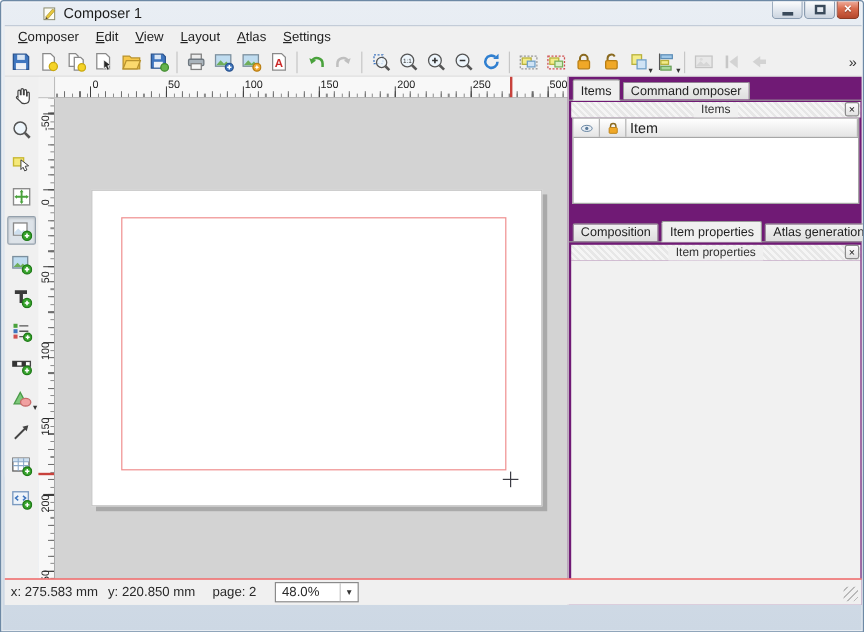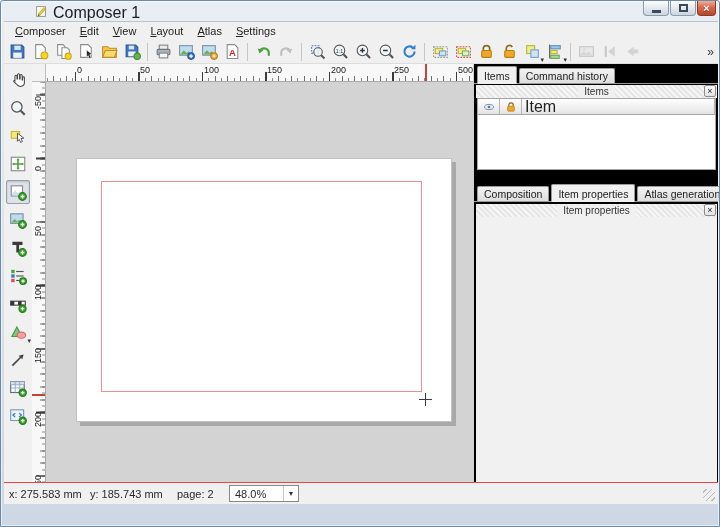--- a/index.html
+++ b/index.html
@@ -2,21 +2,21 @@
 <html><head>
 <meta charset="utf-8">
 <style>
   *{box-sizing:border-box;margin:0;padding:0}
   body{background:#fff;font-family:"Liberation Sans",sans-serif;-webkit-font-smoothing:antialiased}
   .window{position:relative;width:720px;height:527px;border:1px solid #6d89a5;border-radius:3px 3px 0 0;
     background:linear-gradient(#e9eef4,#cdd8e4);box-shadow:inset 0 0 0 1px rgba(255,255,255,.55);overflow:hidden}
   
   .titlebar{position:absolute;left:0;top:0;width:100%;height:20px}
   .app-icon{position:absolute;left:34px;top:4px;width:13px;height:13px}
-  .title-text{position:absolute;left:52px;top:3px;font-size:16px;color:#1c1c1c}
+  .title-text{position:absolute;left:52px;top:3px;font-size:12px;color:#1c1c1c}
   .winbtns{position:absolute;right:3px;top:0;display:flex}
   .wbtn{height:15px;border:1px solid #8a9cb0;border-top:none;background:linear-gradient(#fdfdfd,#e6ebf1 45%,#ccd5e0);
     display:flex;align-items:center;justify-content:center;border-radius:0 0 4px 4px;margin-left:1px}
   .wbtn.min{width:26px}.wbtn.max{width:26px}
   .wbtn.close{width:19px;background:linear-gradient(#eFae9d,#d96a4c 45%,#b4472c);border-color:#8c3a24;color:#fff;
     font-size:11px;font-weight:bold;text-shadow:0 1px 1px rgba(0,0,0,.4)}
   .glyph-min{width:9px;height:3px;background:#3a4a5a;margin-top:6px}
   .glyph-max{width:9px;height:8px;border:2px solid #3a4a5a}
   
   .client{position:absolute;left:3px;top:20px;width:714px;height:376px;background:#f0f0f0;border-top:1px solid #b9c4d1}
@@ -60,33 +60,33 @@
   .vmark{position:absolute;left:0;height:2px;width:100%;background:#c8423c}
   .canvas{position:absolute;left:42px;top:60px;width:428px;height:407px;background:#d3d3d3;overflow:hidden}
   .page{position:absolute;left:30px;top:76px;width:376px;height:264px;background:#ffffff;border:1px solid #c2c2c2;
     box-shadow:4px 4px 0 0 #a9a9a9}
   .rubber{position:absolute;left:55px;top:99px;width:321px;height:211px;border:1px solid #ef8e8e}
   .cursor-h{position:absolute;left:373px;top:317px;width:13px;height:1px;background:#3c3c44}
   .cursor-v{position:absolute;left:379px;top:311px;width:1px;height:13px;background:#3c3c44}
   .hscroll{position:absolute;left:28px;top:467px;width:442px;height:15px;background:#ececec;border-top:1px solid #dcdcdc;padding:2px}
   .hthumb{width:100%;height:100%;background:linear-gradient(#f2f2f2,#dcdee0);border:1px solid #b2b4b6;border-radius:3px}
   
-  .rightpanel{position:absolute;left:469px;top:42px;width:245px;height:440px;background:#000000;border-left:1px solid #d0d0d0}
+  .rightpanel{position:absolute;left:469px;top:42px;width:245px;height:440px;background:#701a75;border-left:1px solid #d0d0d0}
   .tabs{position:absolute;display:flex;align-items:flex-end;height:18px;width:100%;border-bottom:1px solid #9a9a9a;padding-left:3px}
   .tab{height:15px;padding:1px 6px 0 6px;font-size:10.5px;color:#222;border:1px solid #9a9a9a;border-bottom:none;
     background:linear-gradient(#f2f2f2,#dedede);border-radius:2px 2px 0 0;margin-right:2px;white-space:nowrap}
   .tab.active{height:18px;background:#f0f0f0;margin-bottom:-1px;border-bottom:1px solid #f0f0f0;padding-top:3px}
   .docktitle{position:absolute;left:2px;width:241px;height:13px;
     background:repeating-linear-gradient(45deg,#e7e7e7 0 2px,#f5f5f5 2px 4px);display:flex;align-items:center;justify-content:center}
   .docktitle .dtext{font-size:10px;color:#333;background:#f0f0f0;padding:0 6px;line-height:12px}
   .dclose{position:absolute;right:1px;top:0;width:12px;height:12px;border:1px solid #8c8c8c;background:linear-gradient(#fcfcfc,#e2e2e2);
     font-size:9px;line-height:10px;text-align:center;color:#222;border-radius:2px}
   .itemstable{position:absolute;left:3px;top:34px;width:239px;height:72px;background:#fff;border:1px solid #a6a6a6}
   .ithead{display:flex;height:16px;border-bottom:1px solid #a6a6a6;background:linear-gradient(#ffffff,#e4e4e4)}
-  .ithcell{border-right:1px solid #b4b4b4;display:flex;align-items:center;padding:0 3px;font-size:16px;color:#222}
+  .ithcell{border-right:1px solid #b4b4b4;display:flex;align-items:center;padding:0 3px;font-size:12px;color:#222}
   .ithcell svg{width:12px;height:12px}
   .c-eye{width:22px;justify-content:center}.c-lock{width:22px;justify-content:center}.c-name{flex:1}
   .props-empty{position:absolute;left:2px;top:153px;width:241px;height:284px;background:#f1f1f1}
   
   .statusbar{position:absolute;left:0;top:460px;width:714px;height:22px;background:#f0f0f0;border-top:1px solid #ef4444;
     font-size:11px;color:#2a2a2a;display:block}
   .sb-x{position:absolute;left:5px;top:5px}.sb-y{position:absolute;left:86px;top:5px}.sb-page{position:absolute;left:173px;top:5px}
   .combo{position:absolute;left:225px;top:2px;width:70px;height:17px;background:#fff;border:1px solid #8a8a8a;display:flex;align-items:center}
   .combo .val{flex:1;padding-left:5px;font-size:11px}
   .combo .arr{width:15px;height:100%;border-left:1px solid #c8c8c8;display:flex;align-items:center;justify-content:center;font-size:8px;color:#333}
@@ -440,21 +440,21 @@
       <div class="cursor-h"></div>
       <div class="cursor-v"></div>
     </div>
     <div class="hscroll">
         <div class="hthumb"></div>
       </div>
 
     <div class="rightpanel">
       <div class="tabs" style="top:2px">
         <div class="tab active">Items</div>
-        <div class="tab">Command history</div>
+        <div class="tab">Command omposer</div>
       </div>
       <div class="docktitle" style="top:21px">
         <span class="dtext">Items</span>
         <div class="dclose">×</div>
       </div>
       <div class="itemstable">
         <div class="ithead">
           <div class="ithcell c-eye">
               <svg viewBox="0 0 16 16">
                 <ellipse cx="8" cy="8" rx="6" ry="3.4" fill="#e8eef4" stroke="#5a7a9a"></ellipse>
@@ -477,21 +477,21 @@
       </div>
       <div class="docktitle" style="top:140px">
         <span class="dtext">Item properties</span>
         <div class="dclose">×</div>
       </div>
       <div class="props-empty"></div>
     </div>
 
     <div class="statusbar">
       <span class="sb-x">x: 275.583 mm</span>
-      <span class="sb-y">y: 185.743 mm</span>
+      <span class="sb-y">y: 220.850 mm</span>
       <span class="sb-page">page: 2</span>
       <div class="combo">
         <span class="val">48.0%</span>
         <span class="arr">▾</span>
       </div>
       <div class="grip"></div>
     </div>
 
   </div>
 </div>

